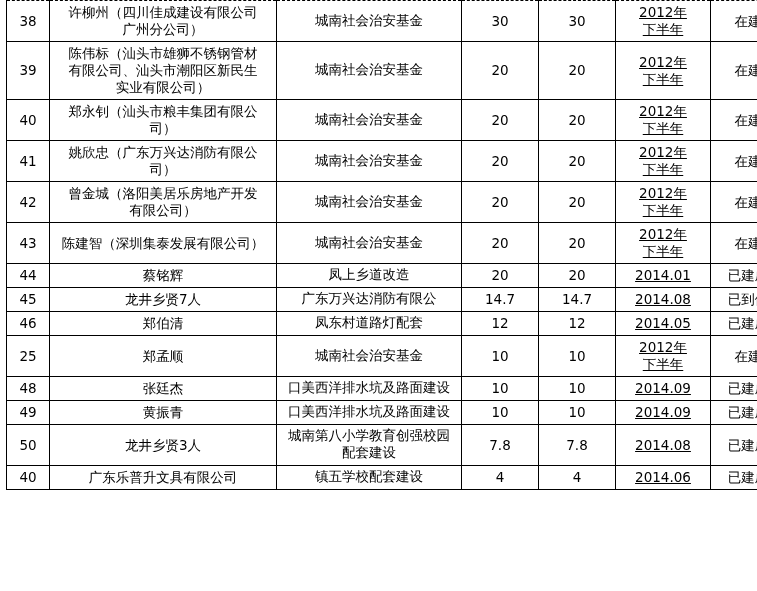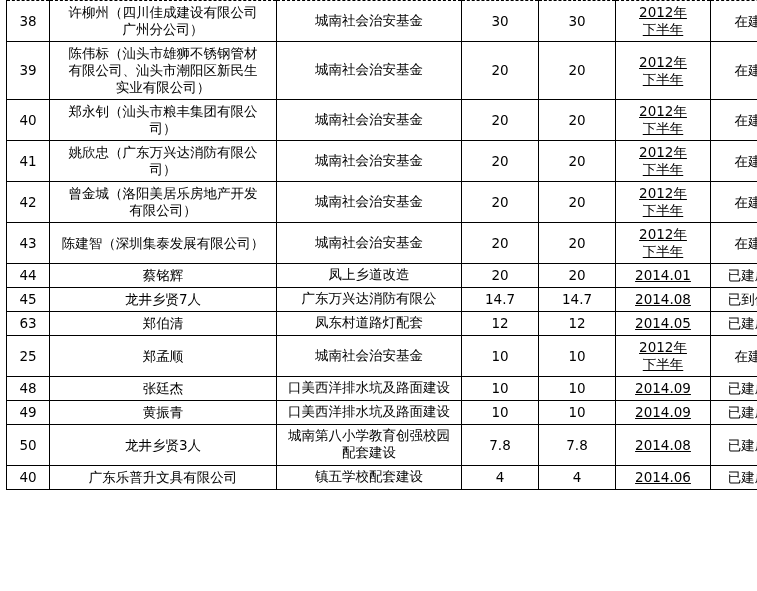--- a/index.html
+++ b/index.html
@@ -141,21 +141,21 @@
         <td class="c-index">45</td>
         <td class="c-name">龙井乡贤7人</td>
         <td class="c-project">广东万兴达消防有限公</td>
         <td class="c-amount">14.7</td>
         <td class="c-pledge">14.7</td>
         <td class="c-date">2014.08</td>
         <td class="c-status">已到位</td>
       </tr>
 
       <tr>
-        <td class="c-index">63</td>
+        <td class="c-index">46</td>
         <td class="c-name">郑伯清</td>
         <td class="c-project">凤东村道路灯配套</td>
         <td class="c-amount">12</td>
         <td class="c-pledge">12</td>
         <td class="c-date">2014.05</td>
         <td class="c-status">已建成</td>
       </tr>
 
       <tr>
         <td class="c-index">25</td>

